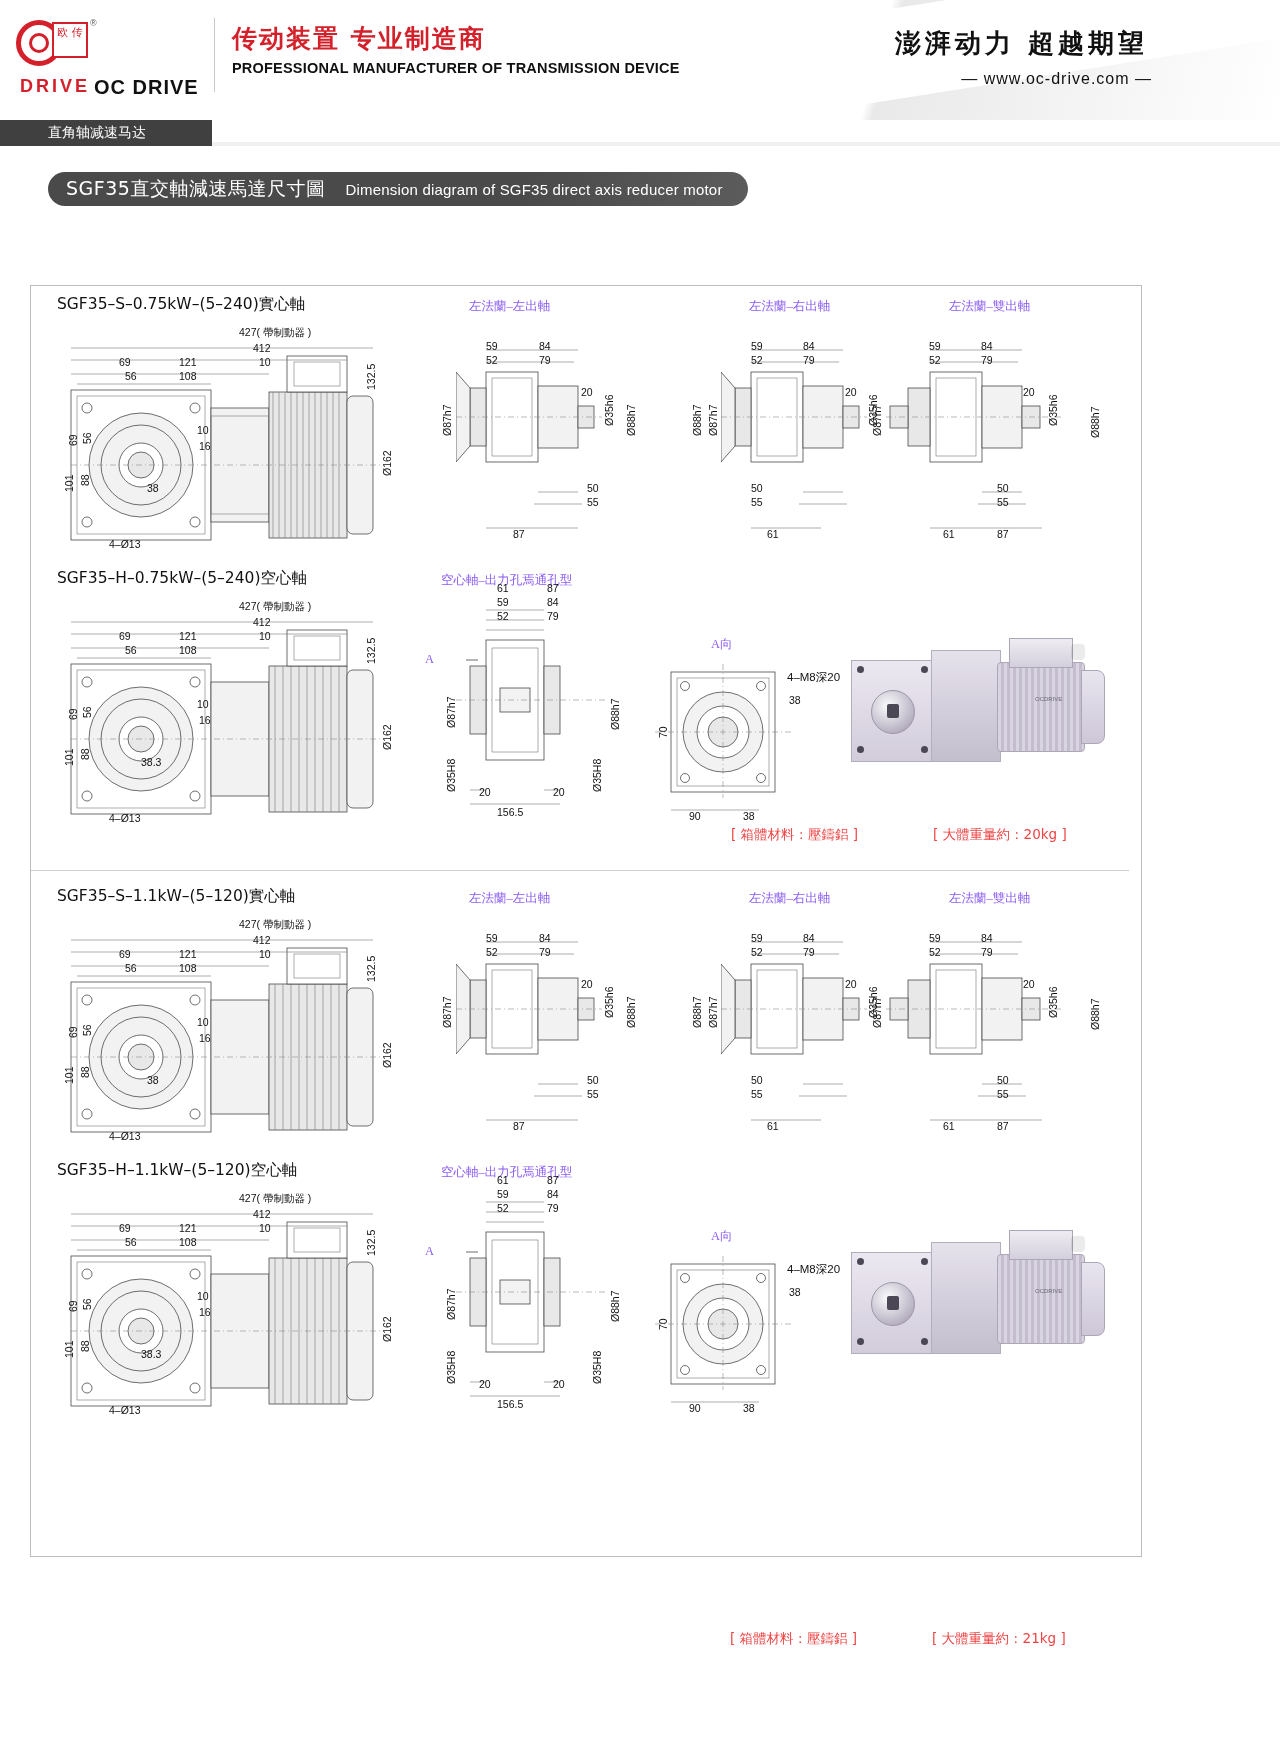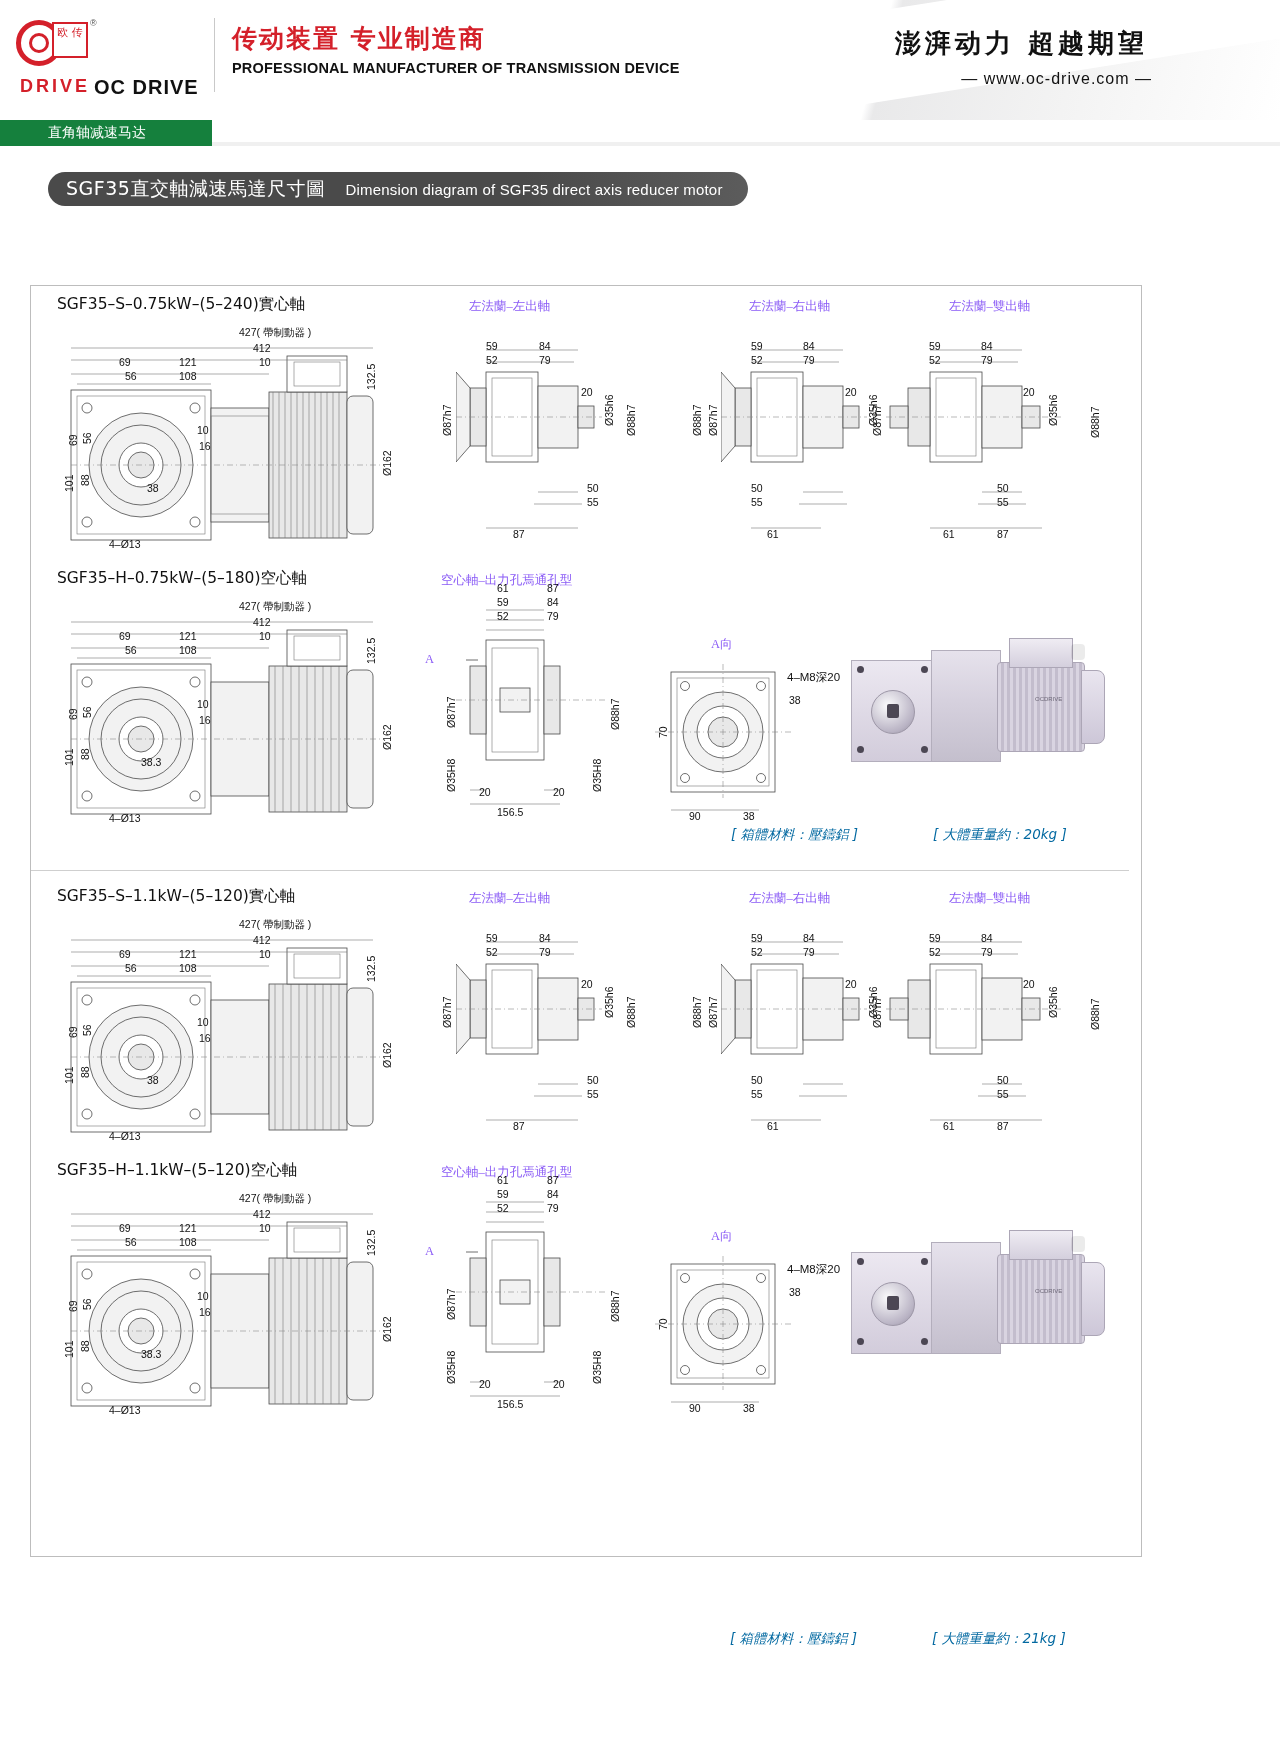--- a/index.html
+++ b/index.html
@@ -71,21 +71,21 @@
   }
   .slogan-art{
     position:absolute;right:132px;top:26px;font-size:26px;font-weight:bold;color:#111;
     font-family:"DejaVu Sans", sans-serif;letter-spacing:4px;
   }
   .site{
     position:absolute;right:128px;top:70px;font-size:16px;color:#111;letter-spacing:1px;
   }
   .tab-cat{
     position:absolute;left:0;top:120px;width:212px;height:26px;
-    background:#15803d;color:#fff;font-size:14px;
+    background:#404040;color:#fff;font-size:14px;
     font-family:"DejaVu Sans", sans-serif;
   }
   .tab-cat span{position:absolute;left:48px;top:4px;}
   .tab-rule{
     position:absolute;left:212px;top:142px;width:1068px;height:4px;background:#f0f0f0;
   }
   
   .title-bar{
     position:absolute;left:48px;top:172px;width:700px;height:34px;
     background:#4a4a4a;border-radius:17px;color:#fff;
@@ -154,23 +154,22 @@
   .photo .hole{
     position:absolute;border-radius:50%;background:#4c4754;
   }
   .photo .shade{
     position:absolute;background:rgba(0,0,0,.08);
   }
   .photo .lbl{
     position:absolute;font-size:6px;color:#6d6878;
   }
   .bracket{
-    position:absolute;font-size:13.5px;font-family:"DejaVu Sans", sans-serif;color:#0369a1;
+    position:absolute;font-size:13.5px;font-family:"DejaVu Sans", sans-serif;color:#ef4444;
     white-space:nowrap;
-    font-style:italic;
   }
 </style>
 </head>
 <body>
 
 <div class="header">
   <div class="hdr-swoosh"></div>
 
   <div class="logo-block">
     <div class="logo-mark">
@@ -343,21 +342,21 @@
   <div class="dim" style="left:950px;top:68px;">79</div>
   <div class="dim" style="left:992px;top:100px;">20</div>
   <div class="dim v" style="left:1016px;top:140px;">Ø35h6</div>
   <div class="dim v" style="left:840px;top:150px;">Ø87h7</div>
   <div class="dim v" style="left:1058px;top:152px;">Ø88h7</div>
   <div class="dim" style="left:966px;top:196px;">50</div>
   <div class="dim" style="left:966px;top:210px;">55</div>
   <div class="dim" style="left:912px;top:242px;">61</div>
   <div class="dim" style="left:966px;top:242px;">87</div>
 
-  <div class="blk-title" style="left:26px;top:282px;">SGF35–H–0.75kW–(5–180)空心軸</div>
+  <div class="blk-title" style="left:26px;top:282px;">SGF35–H–0.75kW–(5–240)空心軸</div>
   <div class="sub-title" style="left:410px;top:286px;">空心軸–出力孔焉通孔型</div>
 
   <svg width="360" height="240" style="position:absolute;left:20px;top:318px;">
     <rect x="20" y="60" width="140" height="150" class="fillwhite"></rect>
     <rect x="26" y="66" width="128" height="138" class="ln-thin" fill="none"></rect>
     <circle cx="90" cy="135" r="52" class="fillbody"></circle>
     <circle cx="90" cy="135" r="40" class="ln"></circle>
     <circle cx="90" cy="135" r="22" class="fillwhite"></circle>
     <circle cx="90" cy="135" r="13" class="fillbody2"></circle>
     <circle cx="36" cy="78" r="5" class="fillwhite"></circle>

